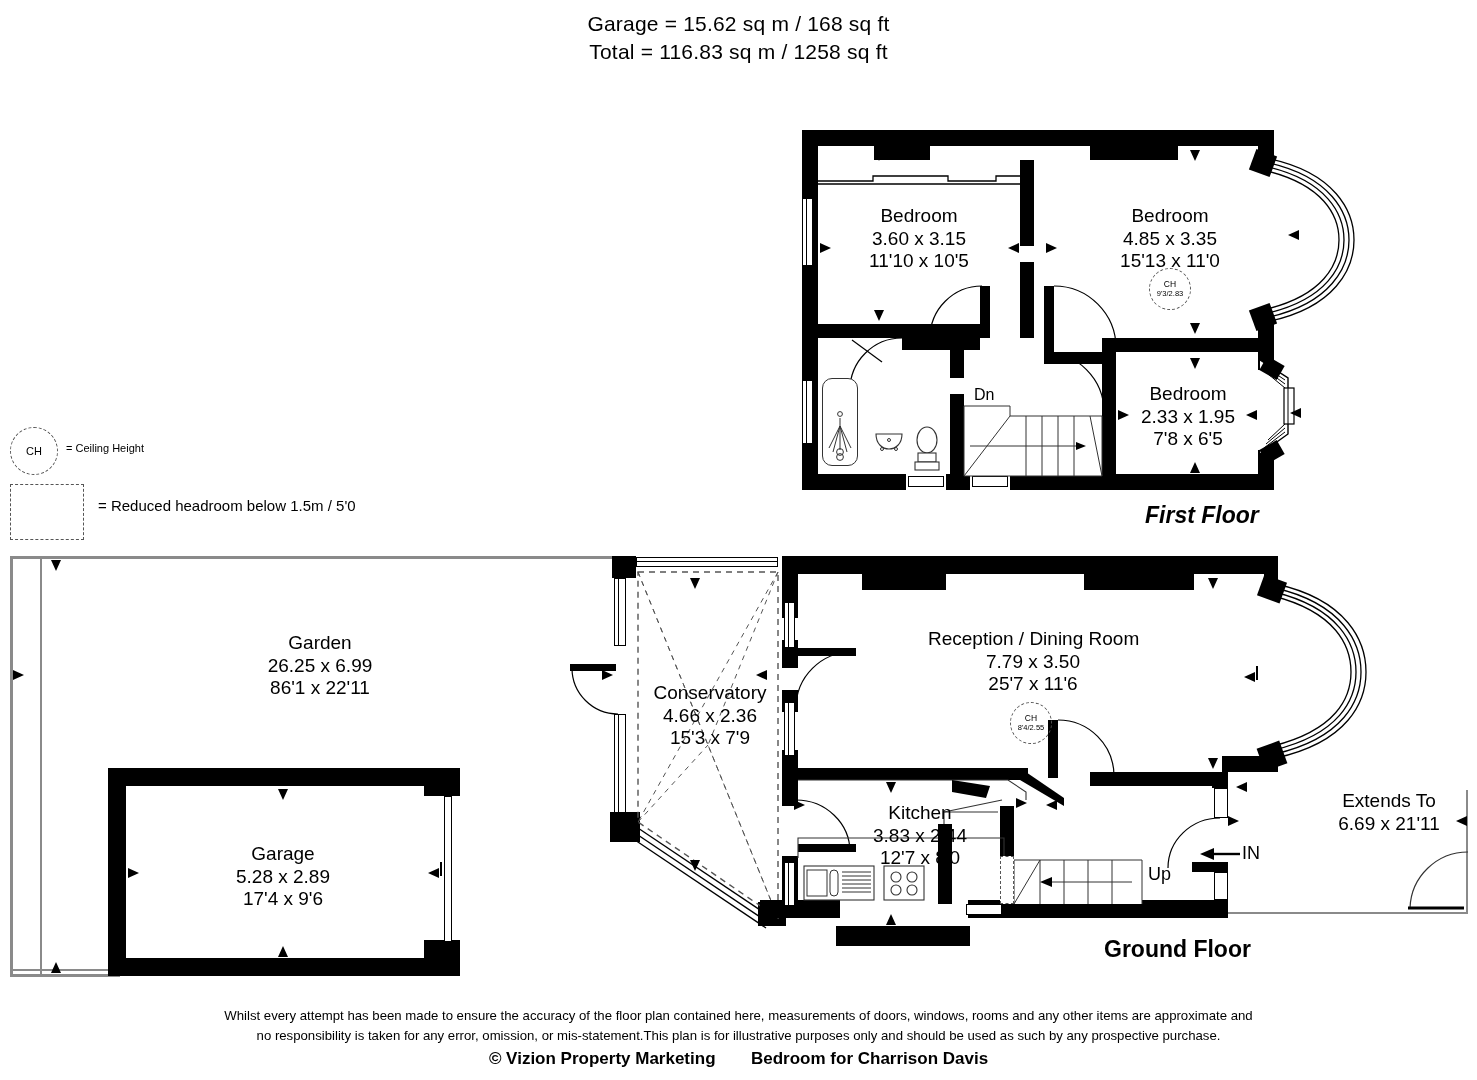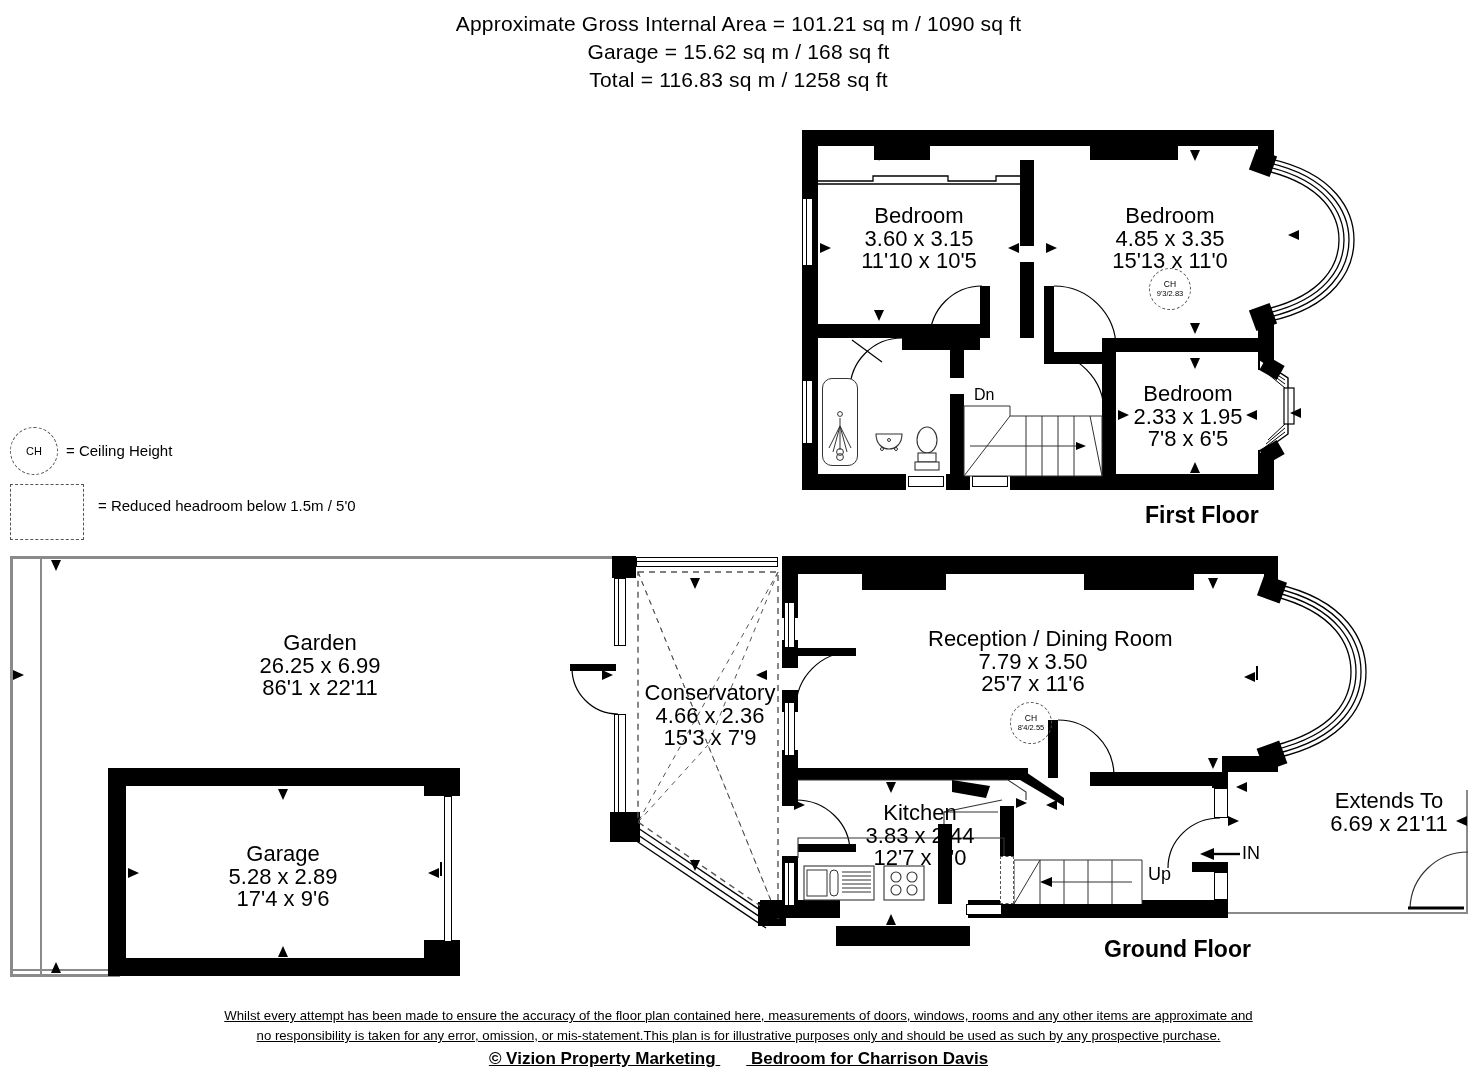--- a/index.html
+++ b/index.html
@@ -1,51 +1,50 @@
 <!DOCTYPE html>
 <html><head>
 <meta charset="utf-8">
 <style>
   html,body{margin:0;padding:0;background:#ffffff;}
   body{width:1477px;height:1080px;position:relative;font-family:"Liberation Sans",sans-serif;color:#000;overflow:hidden;}
   .abs{position:absolute;}
   .ttl{width:100%;text-align:center;font-size:21px;line-height:28px;letter-spacing:.2px;}
   .ttl div{white-space:nowrap;}
   .wall{position:absolute;background:#000;}
-  .room-lbl{position:absolute;text-align:center;font-size:22px;line-height:22.5px;white-space:nowrap;}
+  .room-lbl{position:absolute;text-align:center;font-size:19px;line-height:22.5px;white-space:nowrap;}
   .room-lbl .nm{}
   .floor-lbl{position:absolute;font-weight:bold;font-size:23px;white-space:nowrap;}
   .small-lbl{position:absolute;font-size:17px;white-space:nowrap;}
   .chbadge{position:absolute;width:40px;height:40px;border:1.4px dashed #555;border-radius:50%;display:flex;flex-direction:column;align-items:center;justify-content:center;}
   .chbadge .c1{font-size:8.5px;line-height:9px;}
   .chbadge .c2{font-size:7.5px;line-height:9px;}
   .legend-circle{position:absolute;width:46px;height:46px;border:1.3px dashed #555;border-radius:50%;display:flex;align-items:center;justify-content:center;font-size:11px;}
   .legend-box{position:absolute;border:1.4px dashed #555;}
-  .legend-txt{position:absolute;font-size:15px;white-space:nowrap;}
+  .legend-txt{position:absolute;font-size:11px;white-space:nowrap;}
   .legend-txt.big{font-size:15px;}
   .foot{position:absolute;width:100%;text-align:center;}
   .foot .l{font-size:13.2px;line-height:20px;}
   .foot .b{font-size:17px;font-weight:bold;margin-top:3px;}
   .gline{position:absolute;background:#8a8a8a;}
   svg{position:absolute;overflow:visible;}
   .arrow{position:absolute;width:0;height:0;}
   .ar-d{border-left:5px solid transparent;border-right:5px solid transparent;border-top:11px solid #000;}
   .ar-u{border-left:5px solid transparent;border-right:5px solid transparent;border-bottom:11px solid #000;}
   .ar-l{border-top:5px solid transparent;border-bottom:5px solid transparent;border-right:11px solid #000;}
   .ar-r{border-top:5px solid transparent;border-bottom:5px solid transparent;border-left:11px solid #000;}
   .tick{position:absolute;background:#000;}
   .win{position:absolute;border:1.3px solid #000;background:#fff;box-sizing:border-box;}
   .winl{position:absolute;background:#000;}
   .fix{position:absolute;border:1.3px solid #333;box-sizing:border-box;background:#fff;}
 </style>
 </head>
 <body>
 
 <div class="abs ttl" style="top:10px;left:0;">
-  <div>Approximate Gross Internal Area = 101.21 sq m / 1090 sq ft</div>
   <div>Garage = 15.62 sq m / 168 sq ft</div>
   <div>Total = 116.83 sq m / 1258 sq ft</div>
 </div>
 
 <div>
   <div class="legend-circle" style="left:10px;top:427px;">
     <span>CH</span>
   </div>
   <div class="legend-txt" style="left:66px;top:442px;">= Ceiling Height</div>
   <div class="legend-box" style="left:10px;top:484px;width:72px;height:54px;"></div>
@@ -193,21 +192,21 @@
   <div class="arrow ar-r" style="left:1046px;top:243px;"></div>
   <div class="arrow ar-d" style="left:874px;top:310px;"></div>
   <div class="arrow ar-d" style="left:1190px;top:323px;"></div>
   <div class="arrow ar-d" style="left:1190px;top:358px;"></div>
   <div class="arrow ar-r" style="left:1118px;top:410px;"></div>
   <div class="arrow ar-l" style="left:1246px;top:410px;"></div>
   <div class="arrow ar-u" style="left:1190px;top:462px;"></div>
   <div class="arrow ar-l" style="left:1288px;top:230px;"></div>
   <div class="arrow ar-l" style="left:1290px;top:408px;"></div>
 
-  <div class="floor-lbl" style="left:1145px;top:502px;">First Floor</div>
+  <div class="floor-lbl" style="left:1145px;top:502px;font-style:italic;">First Floor</div>
 </div>
 
 <div>
 
   <div class="gline" style="left:10px;top:556px;width:620px;height:2.5px;"></div>
   <div class="gline" style="left:10px;top:556px;width:2.5px;height:420px;"></div>
   <div class="gline" style="left:10px;top:974px;width:110px;height:2.5px;"></div>
   <div class="gline" style="left:40px;top:556px;width:1.6px;height:420px;"></div>
   <div class="gline" style="left:10px;top:969px;width:110px;height:1.6px;"></div>
 
@@ -418,21 +417,21 @@
   <div class="arrow ar-r" style="left:794px;top:800px;"></div>
   <div class="arrow ar-l" style="left:1046px;top:800px;"></div>
   <div class="arrow ar-u" style="left:886px;top:914px;"></div>
   <div class="arrow ar-d" style="left:1208px;top:758px;"></div>
   <div class="arrow ar-l" style="left:1236px;top:782px;"></div>
   <div class="arrow ar-r" style="left:1016px;top:798px;"></div>
 
   <div class="floor-lbl" style="left:1104px;top:936px;">Ground Floor</div>
 </div>
 
-<div class="foot" style="left:0;top:1006px;text-decoration:underline;">
+<div class="foot" style="left:0;top:1006px;">
   <div class="l">Whilst every attempt has been made to ensure the accuracy of the floor plan contained here, measurements of doors, windows, rooms and any other items are approximate and</div>
   <div class="l">no responsibility is taken for any error, omission, or mis-statement.This plan is for illustrative purposes only and should be used as such by any prospective purchase.</div>
   <div class="b">
     <span>© Vizion Property Marketing</span>
     <span style="display:inline-block;width:26px;"></span>
     <span>Bedroom for Charrison Davis</span>
   </div>
 </div>
 
 </body></html>

